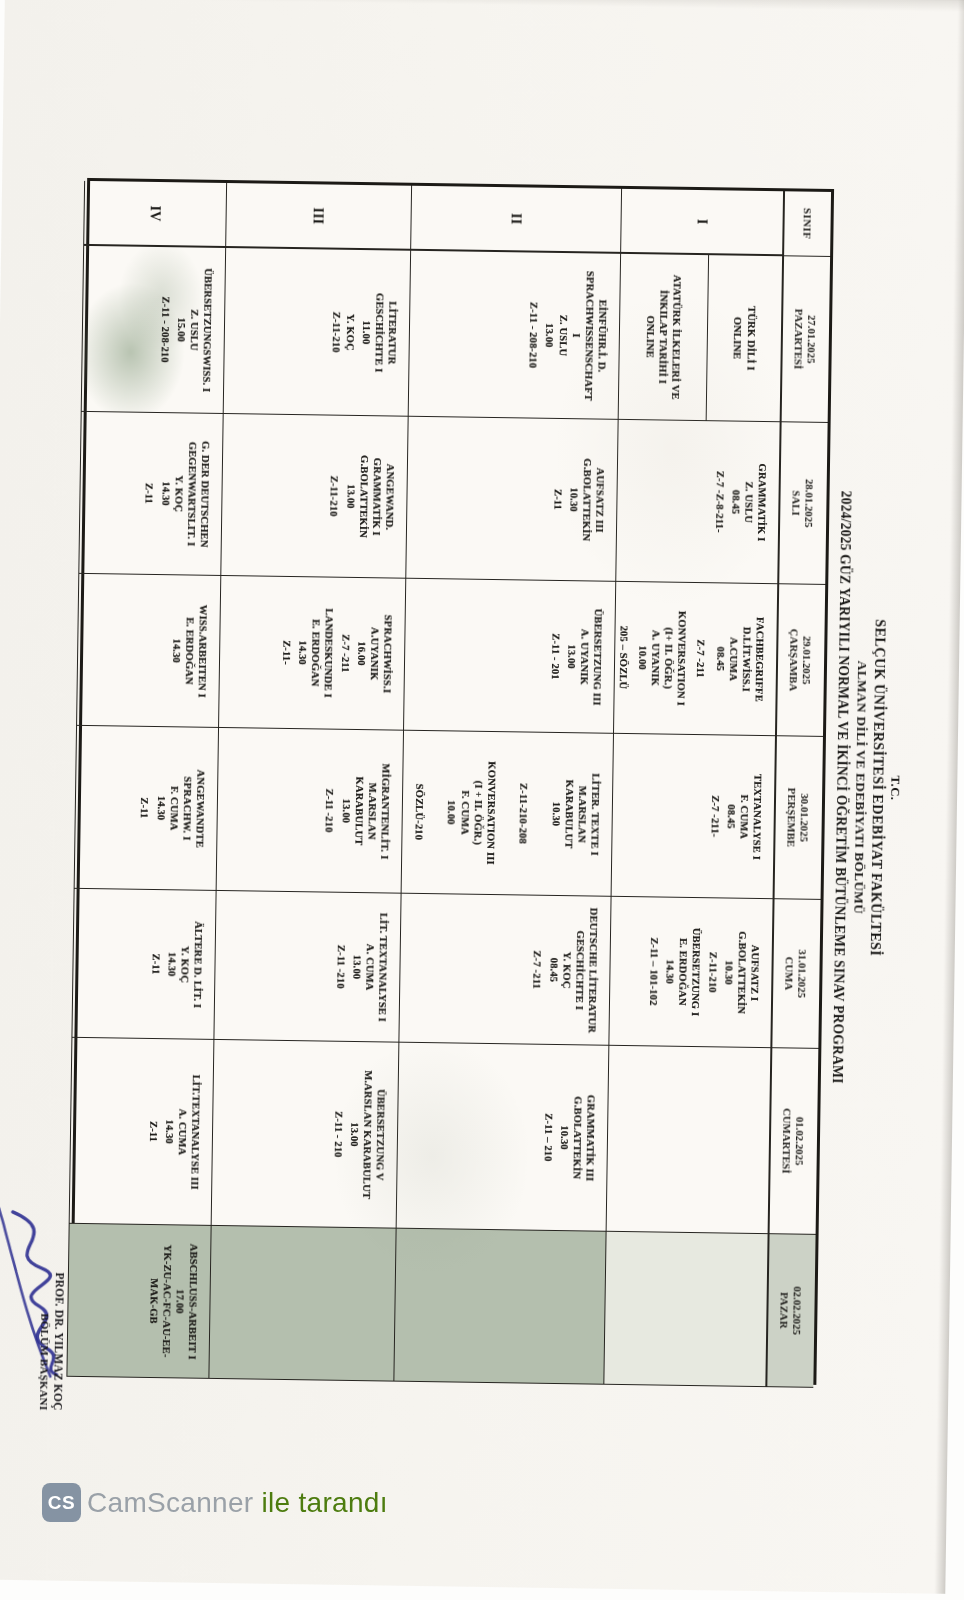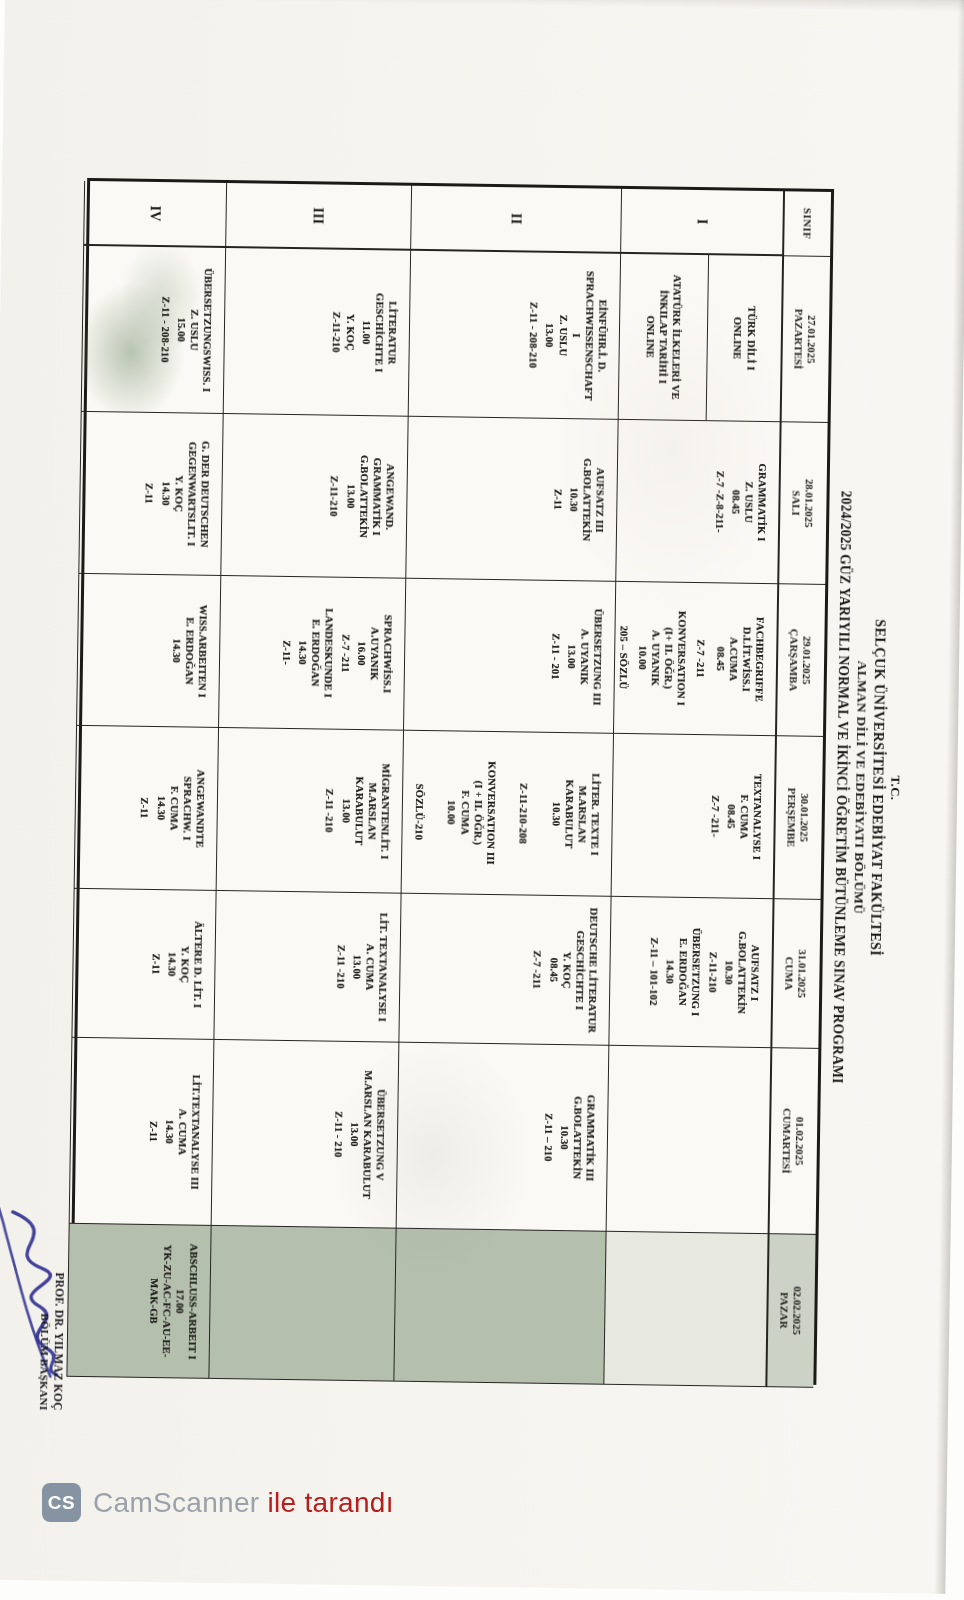--- a/index.html
+++ b/index.html
@@ -45,24 +45,24 @@
   .tint-green{background:#b4bfae;}
   .stain{background-image:radial-gradient(ellipse 60% 55% at 64% 66%, rgba(130,152,122,.55), rgba(130,152,122,0) 70%),
                           radial-gradient(ellipse 45% 40% at 30% 45%, rgba(140,158,132,.30), rgba(140,158,132,0) 75%);}
 
   #signature{position:absolute;left:1180px;top:884px;width:250px;text-align:right;color:#17161a;}
   #signature .s1{font-size:11.5px;font-weight:700;letter-spacing:.2px;}
   #signature .s2{font-size:11px;font-weight:700;letter-spacing:.2px;margin-top:2px;}
   #sig-svg{position:absolute;left:1222px;top:868px;}
 
   
-  #footer{position:absolute;left:42px;top:1483px;display:flex;align-items:center;gap:12px;font-family:"Liberation Sans","DejaVu Sans",sans-serif;}
+  #footer{position:absolute;left:42px;top:1483px;display:flex;align-items:center;gap:6px;font-family:"Liberation Sans","DejaVu Sans",sans-serif;}
   #cs-logo{width:39px;height:39px;border-radius:8px;background:#8593a3;color:#ffffff;display:flex;align-items:center;justify-content:center;font-size:19px;font-weight:700;letter-spacing:.5px;}
   #footer .brand{font-size:28px;color:#9aa1a8;letter-spacing:.3px;}
-  #footer .suffix{font-size:28px;color:#b91c1c;letter-spacing:.3px;}
+  #footer .suffix{font-size:28px;color:#4d7c0f;letter-spacing:.3px;}
 </style>
 </head>
 <body>
 
 <div id="stage">
   <div id="doc">
 
     <div id="titles">
       <div class="t1">T.C.</div>
       <div class="t2">SELÇUK ÜNİVERSİTESİ EDEBİYAT FAKÜLTESİ</div>

